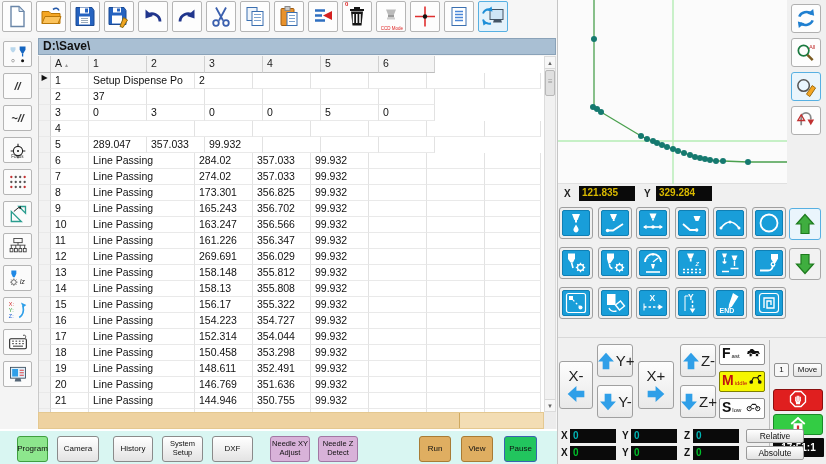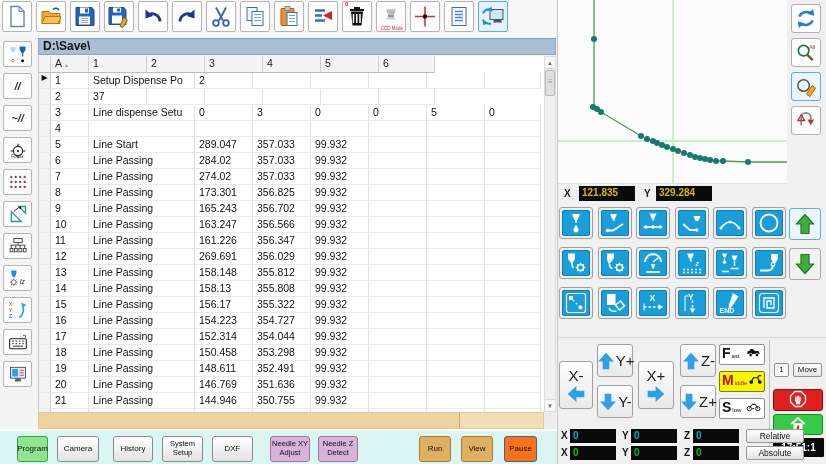--- a/index.html
+++ b/index.html
@@ -300,21 +300,20 @@
         <div class="tc cN">37</div>
         <div class="tc cN"></div>
         <div class="tc cN"></div>
         <div class="tc cN"></div>
         <div class="tc cN"></div>
         <div class="tc cN6"></div>
       </div>
       <div class="trow">
         <div class="tc rowhdr"></div>
         <div class="tc cA">3</div>
-        <div class="tc cCmd">Line dispense Setu</div>
         <div class="tc cN">0</div>
         <div class="tc cN">3</div>
         <div class="tc cN">0</div>
         <div class="tc cN">0</div>
         <div class="tc cN">5</div>
         <div class="tc cN6">0</div>
       </div>
       <div class="trow">
         <div class="tc rowhdr"></div>
         <div class="tc cA">4</div>
@@ -322,21 +321,20 @@
         <div class="tc cN"></div>
         <div class="tc cN"></div>
         <div class="tc cN"></div>
         <div class="tc cN"></div>
         <div class="tc cN"></div>
         <div class="tc cN6"></div>
       </div>
       <div class="trow">
         <div class="tc rowhdr"></div>
         <div class="tc cA">5</div>
-        <div class="tc cCmd">Line Start</div>
         <div class="tc cN">289.047</div>
         <div class="tc cN">357.033</div>
         <div class="tc cN">99.932</div>
         <div class="tc cN"></div>
         <div class="tc cN"></div>
         <div class="tc cN6"></div>
       </div>
       <div class="trow">
         <div class="tc rowhdr"></div>
         <div class="tc cA">6</div>
@@ -557,21 +555,21 @@
       </div>
       <div class="bbtn" style="left: 318px; width: 40px; background: rgb(216, 178, 217); border-color: rgb(162, 119, 164);">
         <span style="white-space: normal; font-size: 7.5px;">Needle Z Detect</span>
       </div>
       <div class="bbtn" style="left: 419px; width: 32px; background: rgb(223, 174, 97); border-color: rgb(168, 123, 53);">
         <span>Run</span>
       </div>
       <div class="bbtn" style="left: 461px; width: 32px; background: rgb(223, 174, 97); border-color: rgb(168, 123, 53);">
         <span>View</span>
       </div>
-      <div class="bbtn" style="left: 504px; width: 33px; background: #f97316; border-color: rgb(58, 98, 176);">
+      <div class="bbtn" style="left: 504px; width: 33px; background: #22c55e; border-color: rgb(58, 98, 176);">
         <span>Pause</span>
       </div>
     </div>
 
   <div class="rightpanel">
     <div class="plot">
       <svg id="plotsvg" width="229" height="184">
           <line x1="115" y1="0" x2="115" y2="184" stroke="#b4ecb4" stroke-width="1.4"></line>
           <line x1="0" y1="141" x2="229" y2="141" stroke="#b4ecb4" stroke-width="1.4"></line>
           <polyline points="36,0 36,108 40,110 43,112 83,136 89,139 95,141 99,143 104,145 109,147 115,149 120,151 126,153 132,155 137,157 142,158 147,159 152,160 158,161 165,161 190,162 229,162" fill="none" stroke="#4aa04e" stroke-width="1.3"></polyline>

